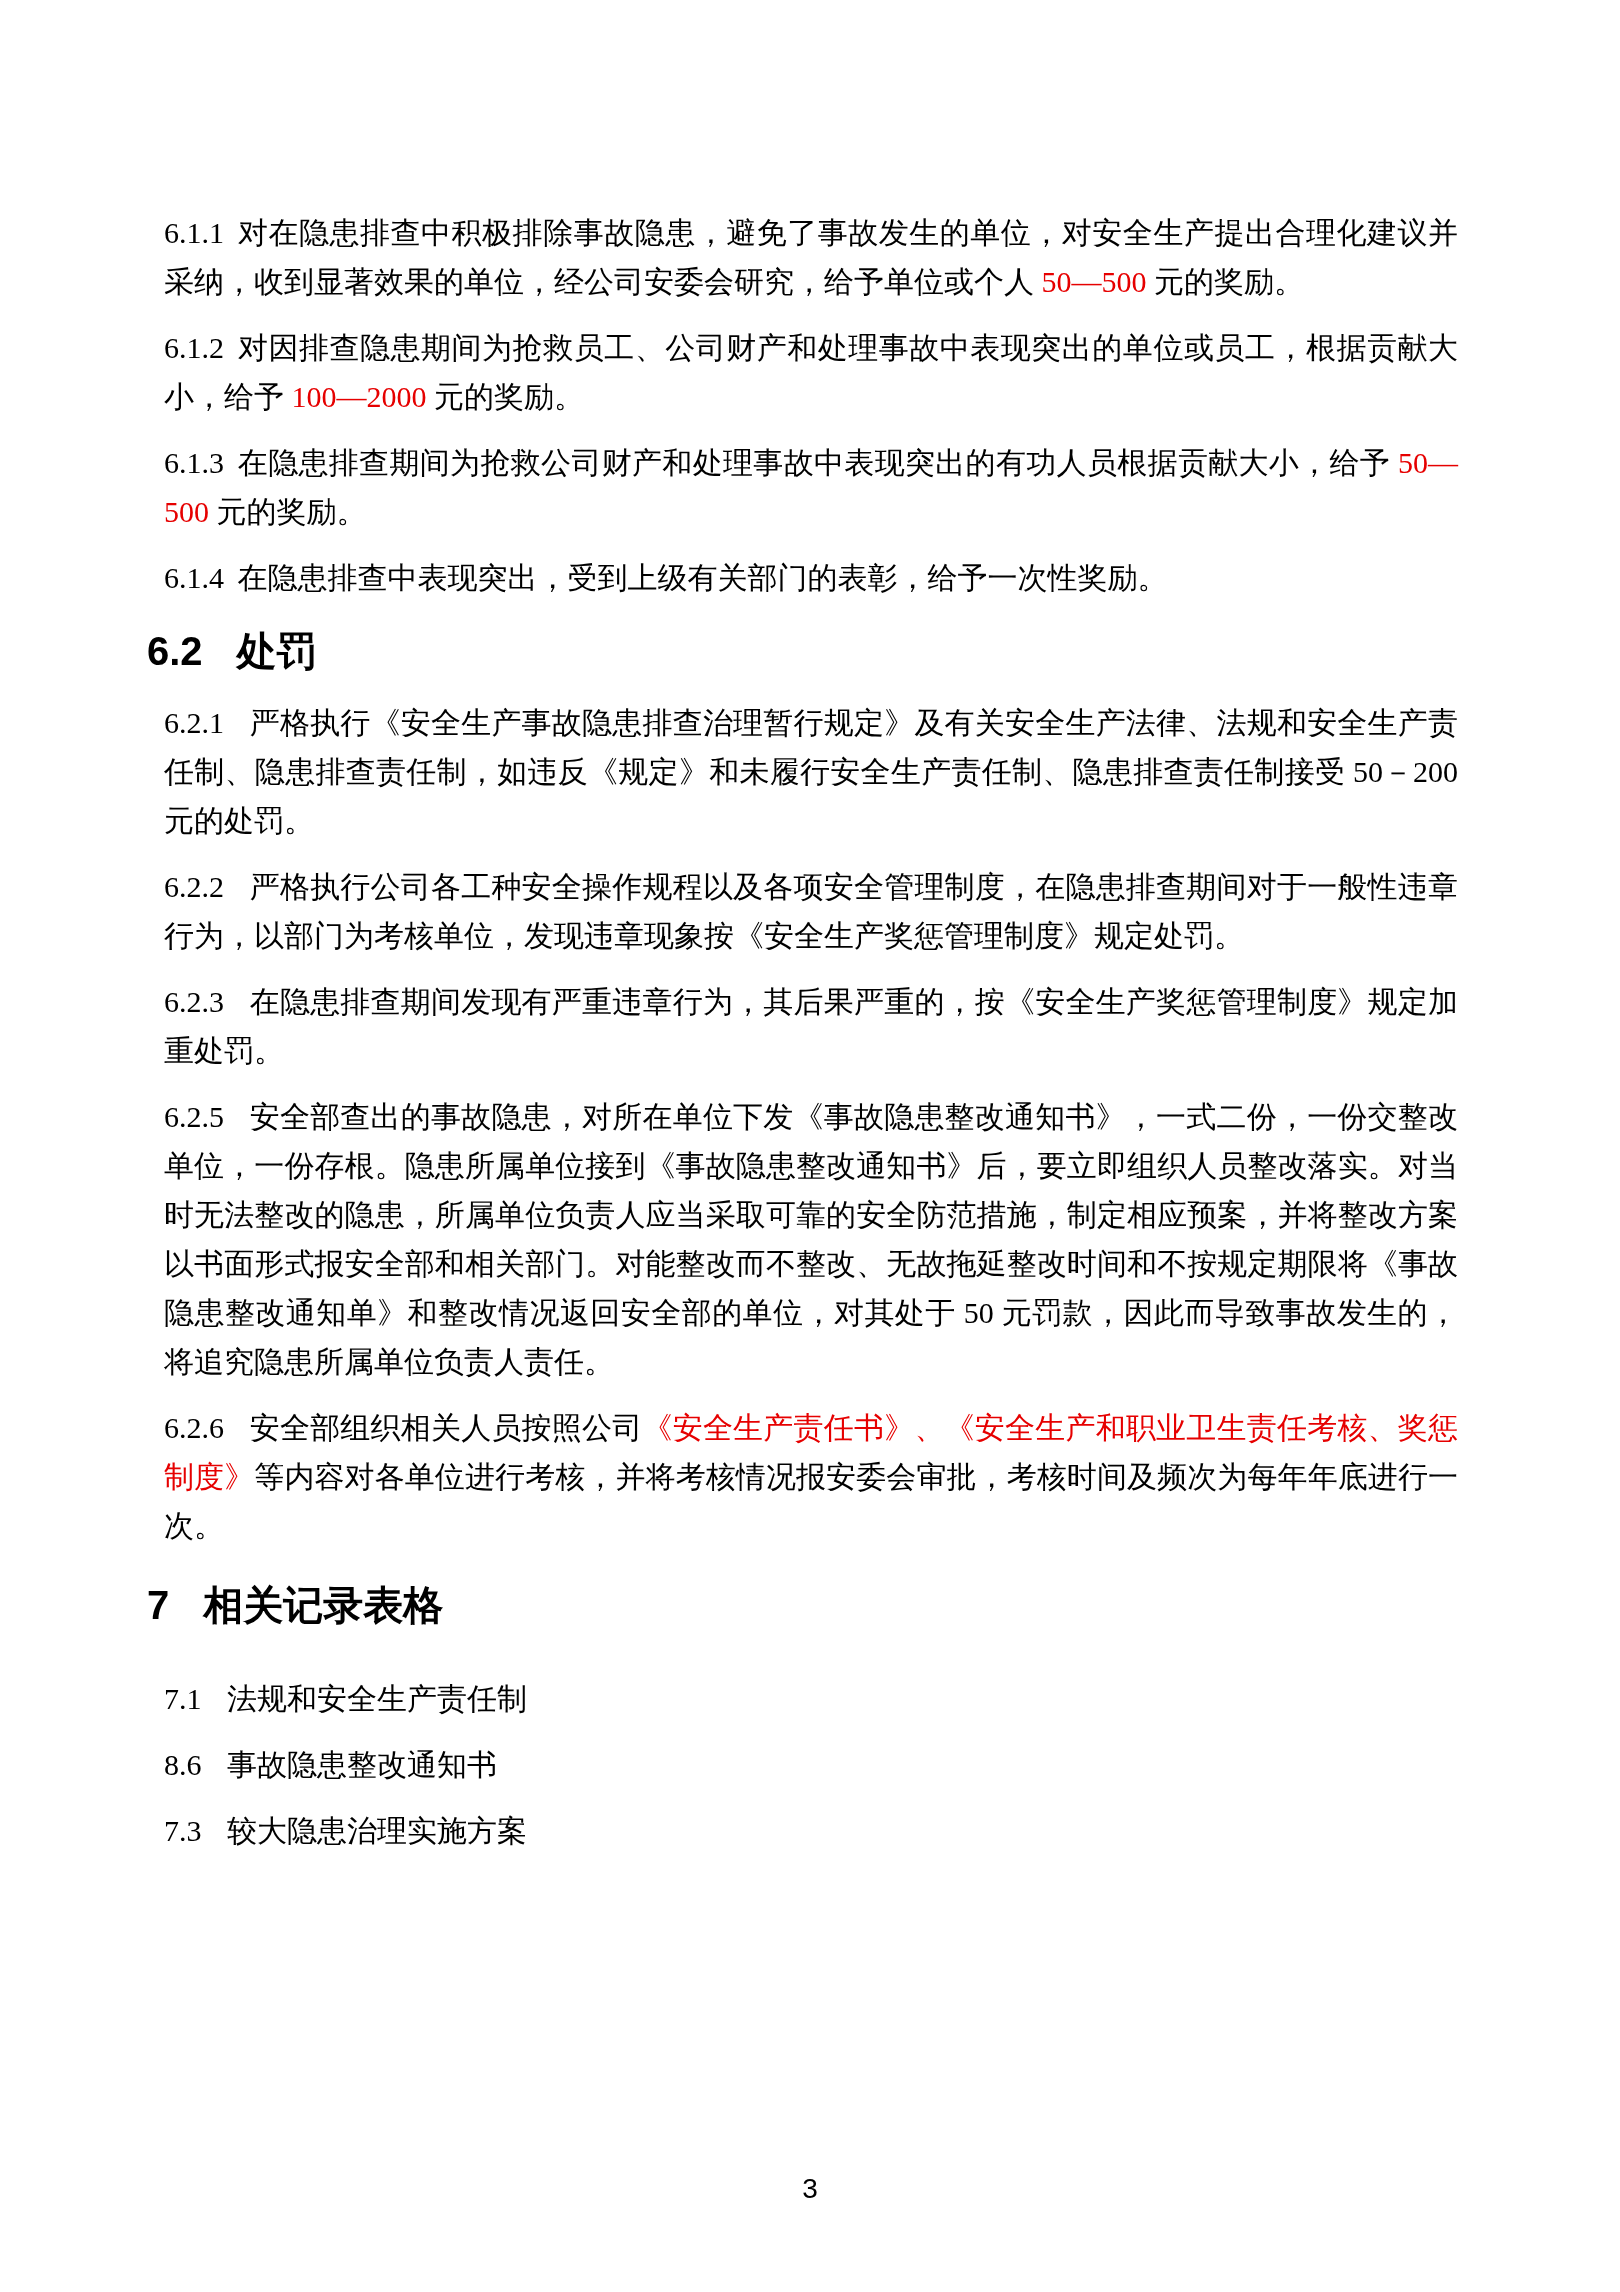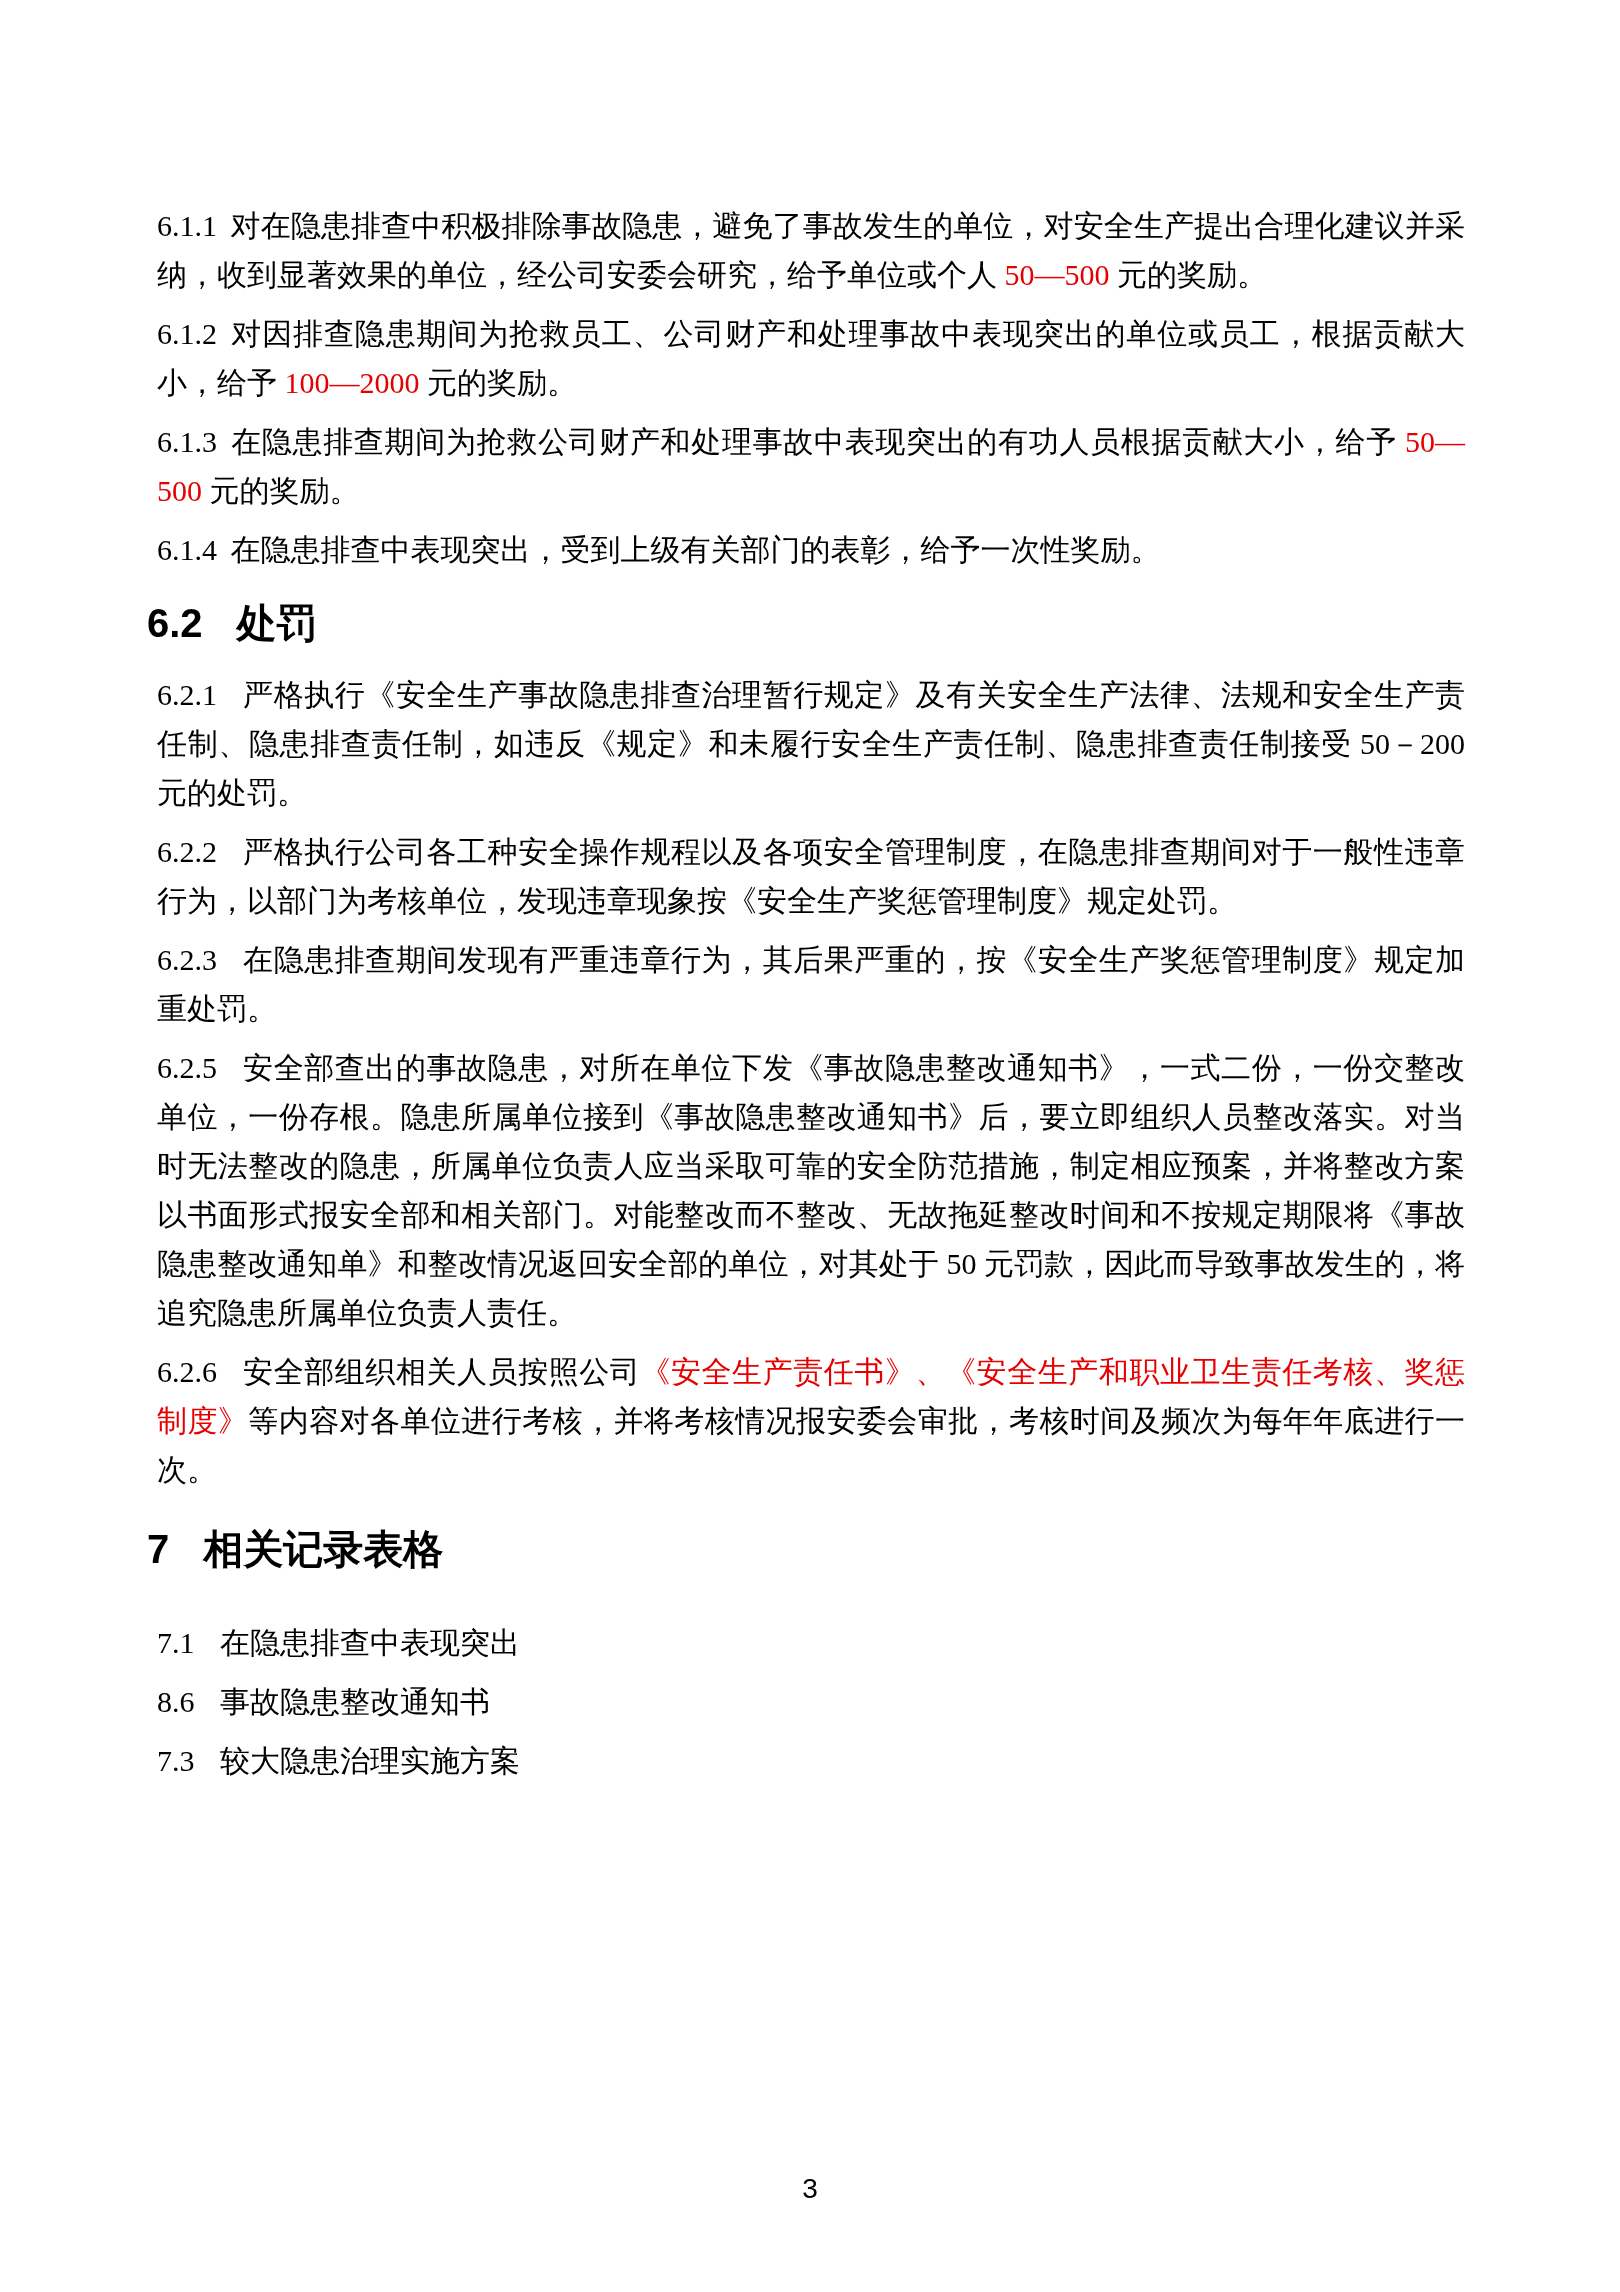--- a/index.html
+++ b/index.html
@@ -11,21 +11,21 @@
     margin: 0 auto;
     background: var(--paper);
     box-sizing: border-box;
     padding: 191px 145px 0 147px;
     font-family: "Liberation Serif", "DejaVu Serif", serif;
     font-size: 30px;
     line-height: 49px;
     color: var(--ink);
     overflow: hidden;
   }
-  .para { margin: 10px; text-align: justify; }
+  .para { margin: 17px; text-align: justify; }
   .para .pnum { margin-right: 0.45em; }
   .para.wide .pnum { margin-right: 0.85em; }
   .red { color: var(--accent); }
   .heading {
     font-family: "Liberation Sans", "DejaVu Sans", sans-serif;
     font-weight: bold;
     font-size: 40px;
     line-height: 49px;
     margin: 0;
     color: var(--ink);
@@ -88,21 +88,21 @@
 
   <p class="para wide">
     <span class="pnum">6.2.6</span><span>安全部组织相关人员按照公司</span><span class="red">《安全生产责任书》、《安全生产和职业卫生责任考核、奖惩制度》</span><span>等内容对各单位进行考核，并将考核情况报安委会审批，考核时间及频次为每年年底进行一次。</span>
   </p>
 
   <h2 class="heading h7">
     <span class="hnum">7</span><span>相关记录表格</span>
   </h2>
 
   <p class="para wide">
-    <span class="pnum">7.1</span><span>在隐患排查中表现突出</span>
+    <span class="pnum">7.1</span><span>法规和安全生产责任制</span>
   </p>
 
   <p class="para wide">
     <span class="pnum">8.6</span><span>事故隐患整改通知书</span>
   </p>
 
   <p class="para wide">
     <span class="pnum">7.3</span><span>较大隐患治理实施方案</span>
   </p>
 

